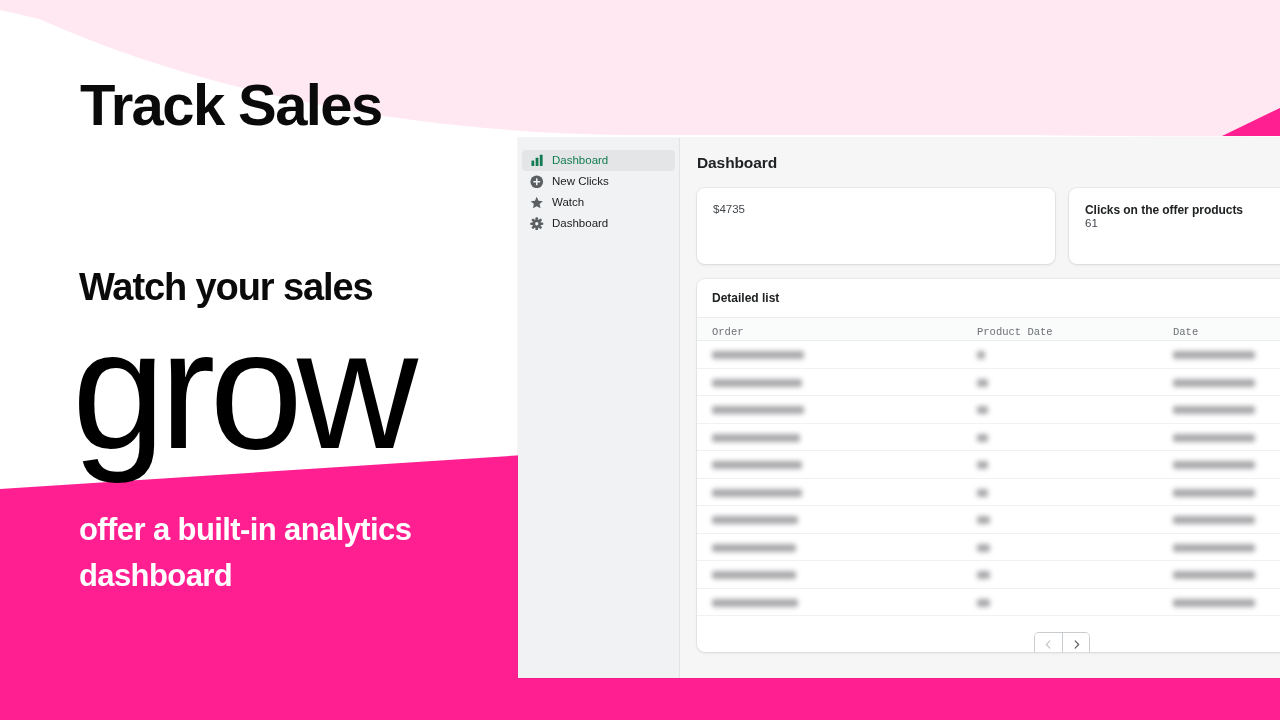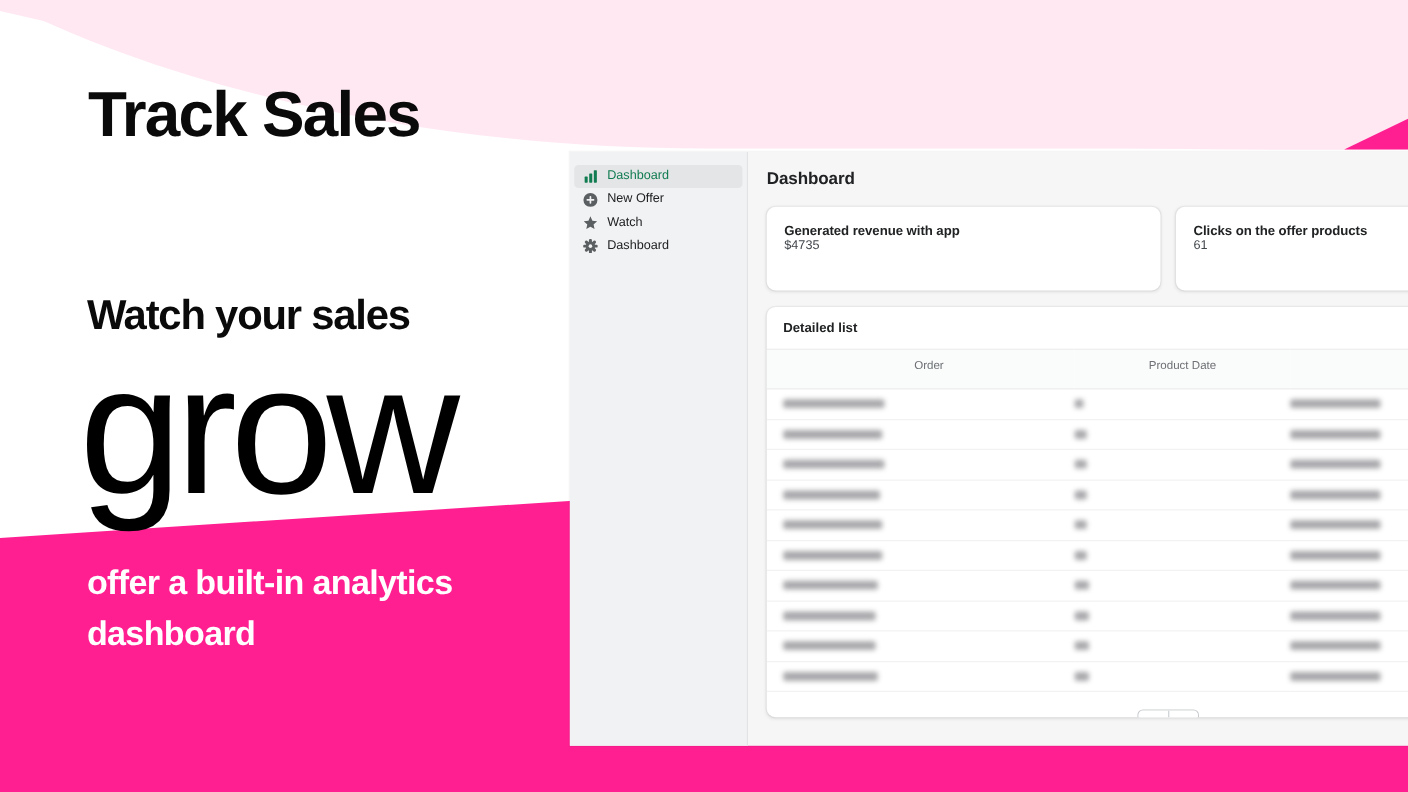--- a/index.html
+++ b/index.html
@@ -197,23 +197,24 @@
     border-collapse: collapse;
     table-layout: fixed;
   }
   table.detail-table thead th {
     background: #fafbfb;
     border-top: 1px solid #ececed;
     border-bottom: 1px solid #ececed;
     font-size: 10.5px;
     font-weight: 400;
     color: #6d7175;
-    text-align: center;
-    padding: 6px 0 14px 0;
+    text-align: left;
+    padding: 6px 0 1px 0;
     height: 15px;
+    font-family: Liberation Mono, monospace;
   }
   .col-order { width: 265px; padding-left: 15px !important; }
   .col-price { width: 196px; }
   .col-date  { width: auto; }
 
   table.detail-table tbody td {
     border-bottom: 1px solid #f1f1f2;
     padding: 0;
     height: 26.5px;
     vertical-align: middle;
@@ -309,21 +310,21 @@
     </div>
 
     <div class="nav-item">
       <span class="nav-icon">
         <svg width="13.5" height="13.5" viewBox="0 0 14 14">
           <circle cx="7" cy="7" r="6.6" fill="#5c5f62"></circle>
           <rect x="6.2" y="3.3" width="1.6" height="7.4" rx="0.7" fill="#f1f2f3"></rect>
           <rect x="3.3" y="6.2" width="7.4" height="1.6" rx="0.7" fill="#f1f2f3"></rect>
         </svg>
       </span>
-      <span class="nav-label">New Offer</span>
+      <span class="nav-label">New Clicks</span>
     </div>
 
     <div class="nav-item">
       <span class="nav-icon">
         <svg width="13.5" height="13.5" viewBox="0 0 14 14">
           <path d="M7 0.7 L8.85 4.84 L13.3 5.33 L9.97 8.35 L10.9 12.75 L7 10.52 L3.1 12.75 L4.03 8.35 L0.7 5.33 L5.15 4.84 Z" fill="#5c5f62"></path>
         </svg>
       </span>
       <span class="nav-label">Watch</span>
     </div>
@@ -344,21 +345,20 @@
       <span class="nav-label">Dashboard</span>
     </div>
   </nav>
 
   <main id="app-main">
 
     <h1 id="page-title">Dashboard</h1>
 
     <div id="metric-cards">
       <div class="metric-card">
-        <div class="metric-title">Generated revenue with app</div>
         <div class="metric-value">$4735</div>
       </div>
       <div class="metric-card">
         <div class="metric-title">Clicks on the offer products</div>
         <div class="metric-value">61</div>
       </div>
     </div>
 
     <section id="detail-card">
       <div id="detail-title">Detailed list</div>

